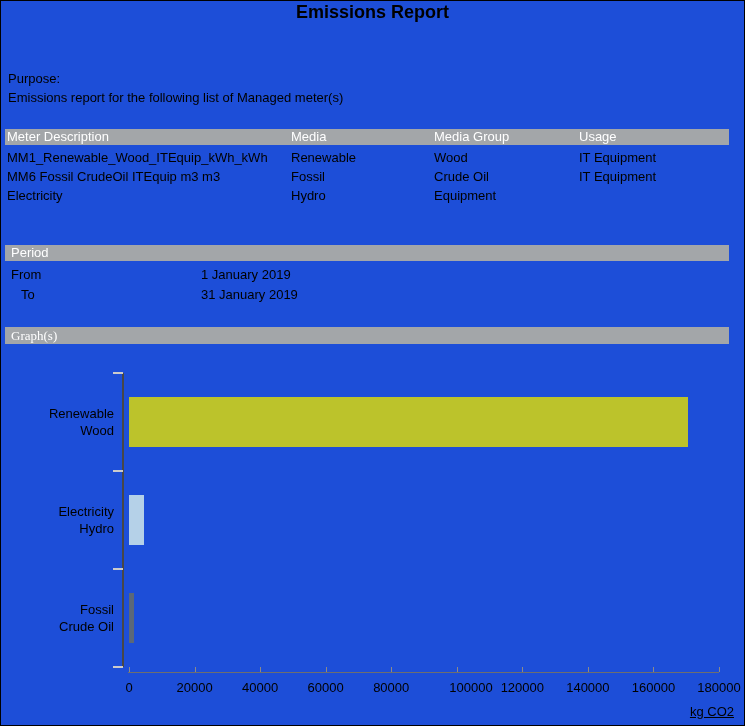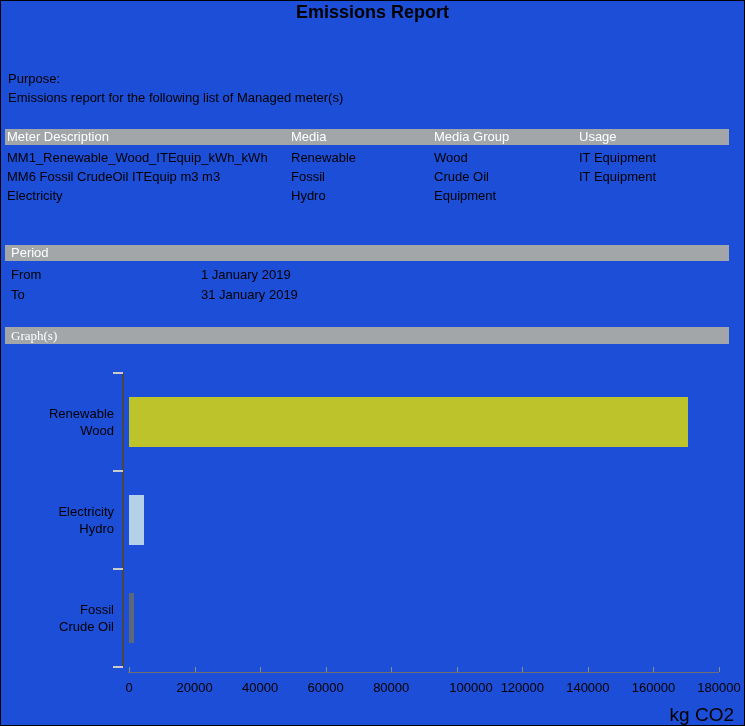--- a/index.html
+++ b/index.html
@@ -29,33 +29,33 @@
   .trow{display:grid; grid-template-columns:284px 143px 145px 1fr;}
   .tcell{padding-left:2px; white-space:pre; overflow:hidden; box-sizing:border-box;}
   #meters-header-bar .tcell{height:16px; line-height:16px;}
   .mbody{position:absolute; top:147px; left:4px; width:724px; font-size:13px;}
   .mbody .trow{height:19px; line-height:19px;}
 
   
   .period-item{position:absolute; font-size:13px;text-align:center;}
   #from-label{top:266px; left:10px;}
   #from-value{top:266px; left:200px;}
-  #to-label{top:286px; left:10px;}
+  #to-label{top:286px; left:20px;}
   #to-value{top:286px; left:200px;}
 
   
   #chart{position:absolute; top:350px; left:0; width:745px; height:376px;}
   #chart > div{position:absolute;}
   .vaxis{width:2px; background:#474747;}
   .cat-tick{width:10px; height:2px; background:#cbcbcb;}
   .xaxis{height:1px; background:#6e6e6e;}
   .xtick{width:1px; background:#8a8a8a;}
   .xtick-label{width:70px; text-align:center; font-size:13px;}
   .cat-label{right:632px; text-align:right; font-size:13px; line-height:17px; white-space:pre-line;}
-  .xlabel{right:12px; top:353px; font-size:19px;}
+  .xlabel{right:12px; top:353px; font-size:13px;text-decoration:underline;}
 </style>
 </head>
 <body>
 
 <div class="page">
 
   <h1 class="title">Emissions Report</h1>
 
   <div class="purpose-label">Purpose:</div>
   <div class="purpose-text">Emissions report for the following list of Managed meter(s)</div>

